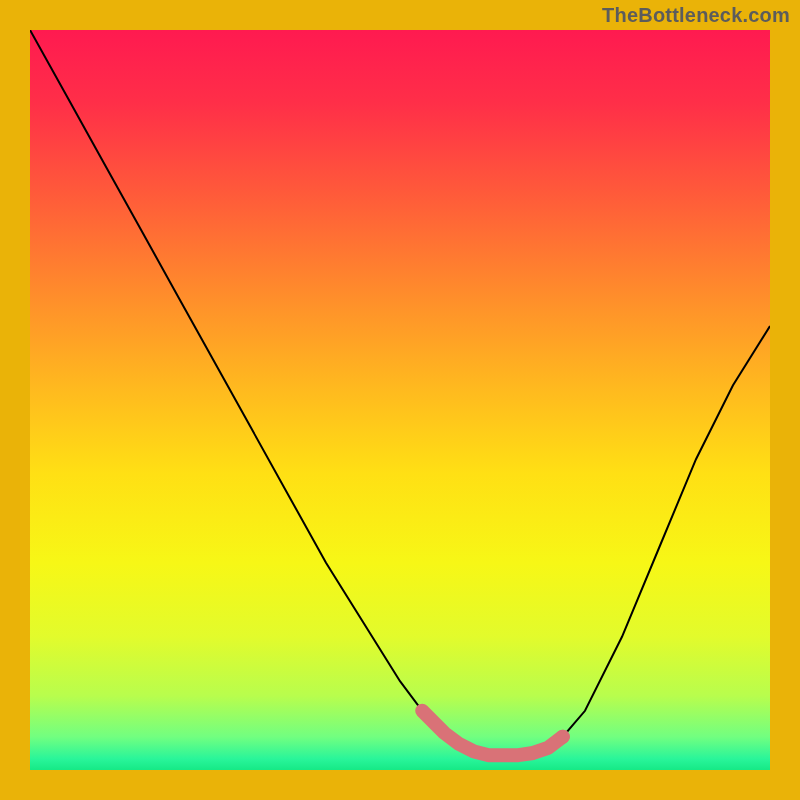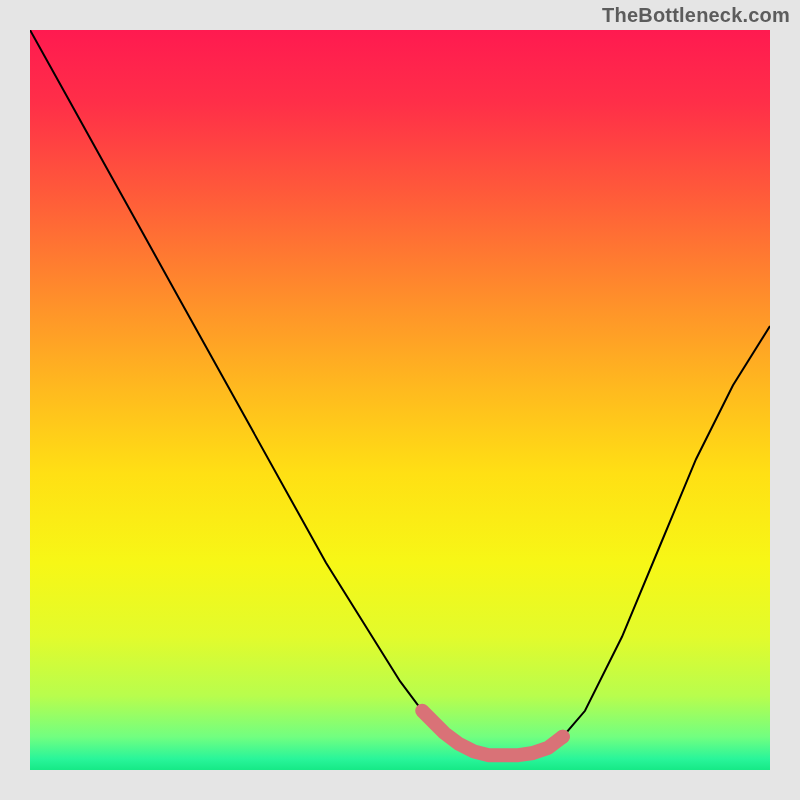--- a/index.html
+++ b/index.html
@@ -10,21 +10,21 @@
     background: #000;
     overflow: hidden;
     font-family: Arial, Helvetica, sans-serif;
   }
   .frame {
     position: absolute;
     left: 0;
     top: 0;
     width: 800px;
     height: 800px;
-    background: #e5e5e5;
+    background: #eab308;
   }
   .watermark {
     position: absolute;
     top: 4px;
     right: 10px;
     font-size: 20px;
     font-weight: 600;
     color: #5c5c5c;
     letter-spacing: 0.2px;
   }

